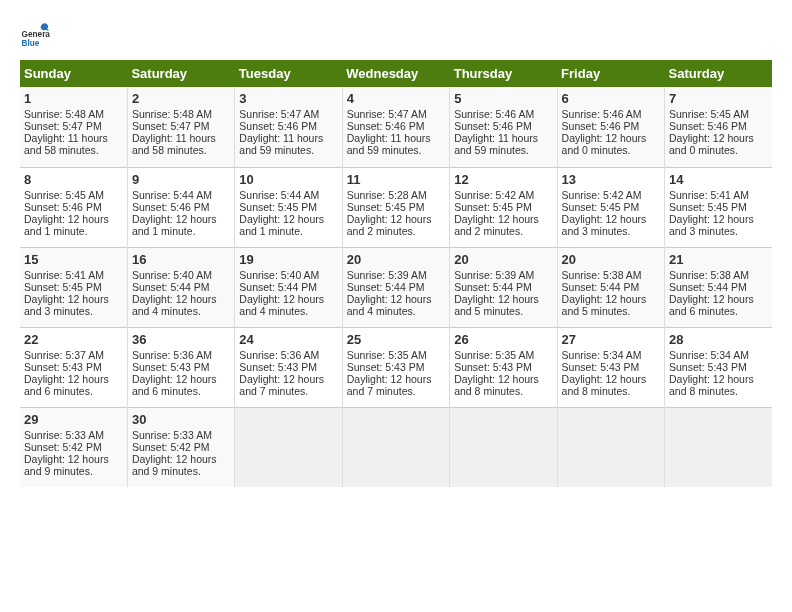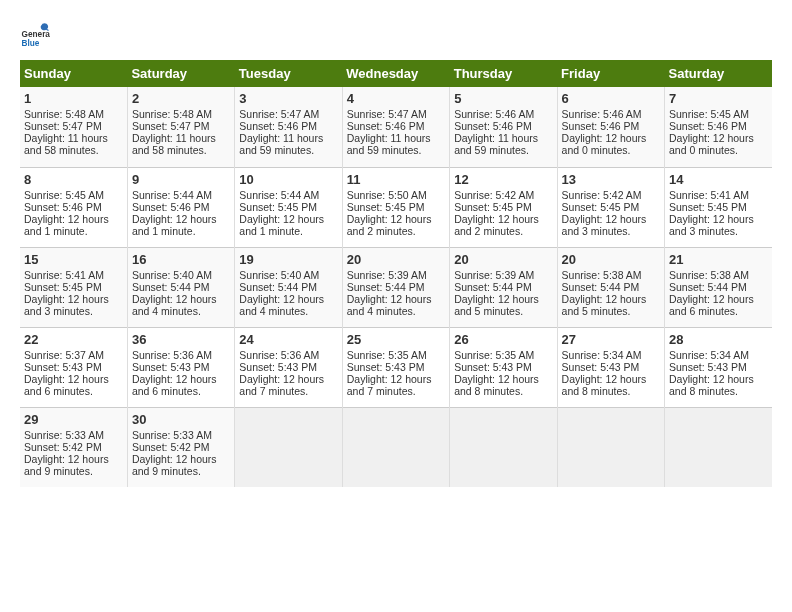--- a/index.html
+++ b/index.html
@@ -135,21 +135,21 @@
         <td><span class="day-num">3</span><span>Sunrise: 5:47 AM</span><br><span>Sunset: 5:46 PM</span><br><span>Daylight: 11 hours and 59 minutes.</span></td>
         <td><span class="day-num">4</span><span>Sunrise: 5:47 AM</span><br><span>Sunset: 5:46 PM</span><br><span>Daylight: 11 hours and 59 minutes.</span></td>
         <td><span class="day-num">5</span><span>Sunrise: 5:46 AM</span><br><span>Sunset: 5:46 PM</span><br><span>Daylight: 11 hours and 59 minutes.</span></td>
         <td><span class="day-num">6</span><span>Sunrise: 5:46 AM</span><br><span>Sunset: 5:46 PM</span><br><span>Daylight: 12 hours and 0 minutes.</span></td>
         <td><span class="day-num">7</span><span>Sunrise: 5:45 AM</span><br><span>Sunset: 5:46 PM</span><br><span>Daylight: 12 hours and 0 minutes.</span></td>
       </tr>
       <tr>
         <td><span class="day-num">8</span><span>Sunrise: 5:45 AM</span><br><span>Sunset: 5:46 PM</span><br><span>Daylight: 12 hours and 1 minute.</span></td>
         <td><span class="day-num">9</span><span>Sunrise: 5:44 AM</span><br><span>Sunset: 5:46 PM</span><br><span>Daylight: 12 hours and 1 minute.</span></td>
         <td><span class="day-num">10</span><span>Sunrise: 5:44 AM</span><br><span>Sunset: 5:45 PM</span><br><span>Daylight: 12 hours and 1 minute.</span></td>
-        <td><span class="day-num">11</span><span>Sunrise: 5:50 AM</span><br><span>Sunset: 5:45 PM</span><br><span>Daylight: 12 hours and 2 minutes.</span></td>
+        <td><span class="day-num">11</span><span>Sunrise: 5:28 AM</span><br><span>Sunset: 5:45 PM</span><br><span>Daylight: 12 hours and 2 minutes.</span></td>
         <td><span class="day-num">12</span><span>Sunrise: 5:42 AM</span><br><span>Sunset: 5:45 PM</span><br><span>Daylight: 12 hours and 2 minutes.</span></td>
         <td><span class="day-num">13</span><span>Sunrise: 5:42 AM</span><br><span>Sunset: 5:45 PM</span><br><span>Daylight: 12 hours and 3 minutes.</span></td>
         <td><span class="day-num">14</span><span>Sunrise: 5:41 AM</span><br><span>Sunset: 5:45 PM</span><br><span>Daylight: 12 hours and 3 minutes.</span></td>
       </tr>
       <tr>
         <td><span class="day-num">15</span><span>Sunrise: 5:41 AM</span><br><span>Sunset: 5:45 PM</span><br><span>Daylight: 12 hours and 3 minutes.</span></td>
         <td><span class="day-num">16</span><span>Sunrise: 5:40 AM</span><br><span>Sunset: 5:44 PM</span><br><span>Daylight: 12 hours and 4 minutes.</span></td>
         <td><span class="day-num">19</span><span>Sunrise: 5:40 AM</span><br><span>Sunset: 5:44 PM</span><br><span>Daylight: 12 hours and 4 minutes.</span></td>
         <td><span class="day-num">20</span><span>Sunrise: 5:39 AM</span><br><span>Sunset: 5:44 PM</span><br><span>Daylight: 12 hours and 4 minutes.</span></td>
         <td><span class="day-num">20</span><span>Sunrise: 5:39 AM</span><br><span>Sunset: 5:44 PM</span><br><span>Daylight: 12 hours and 5 minutes.</span></td>

